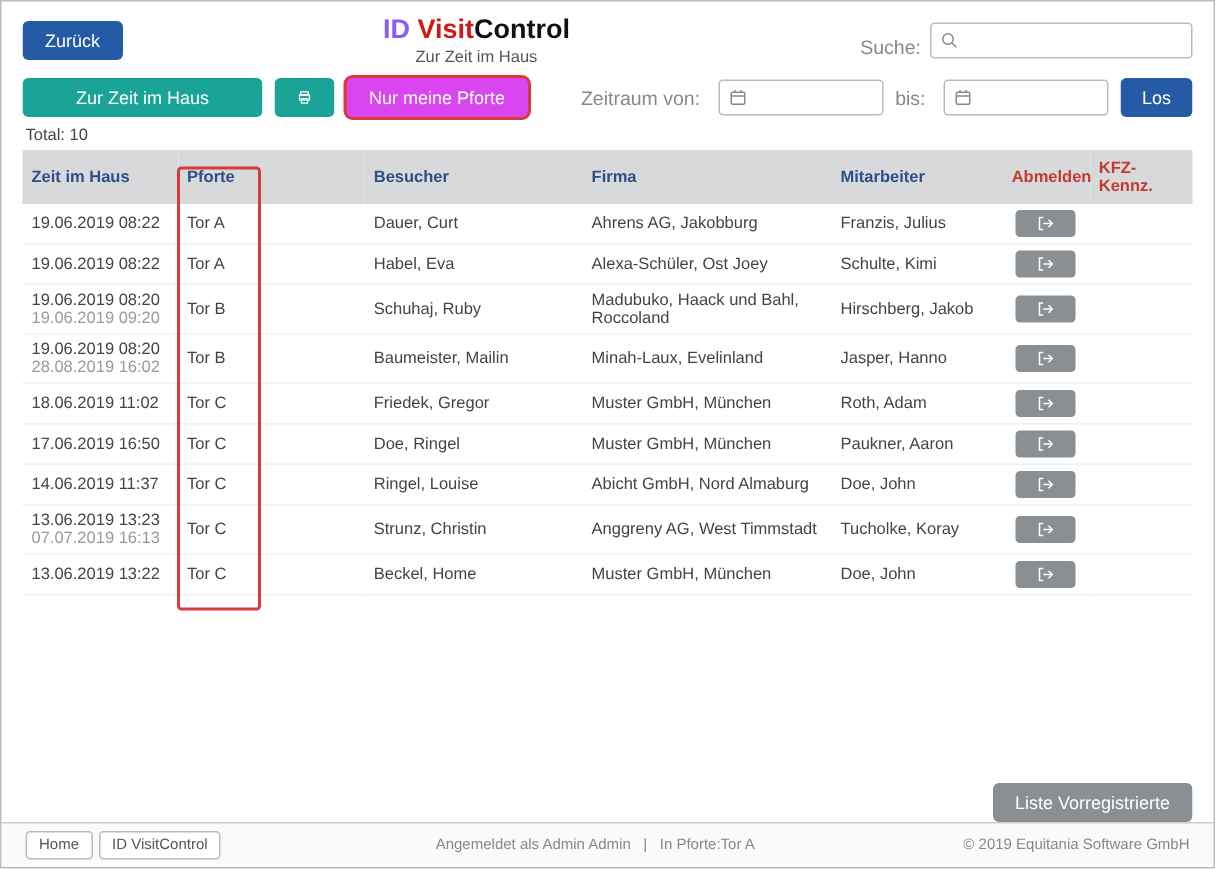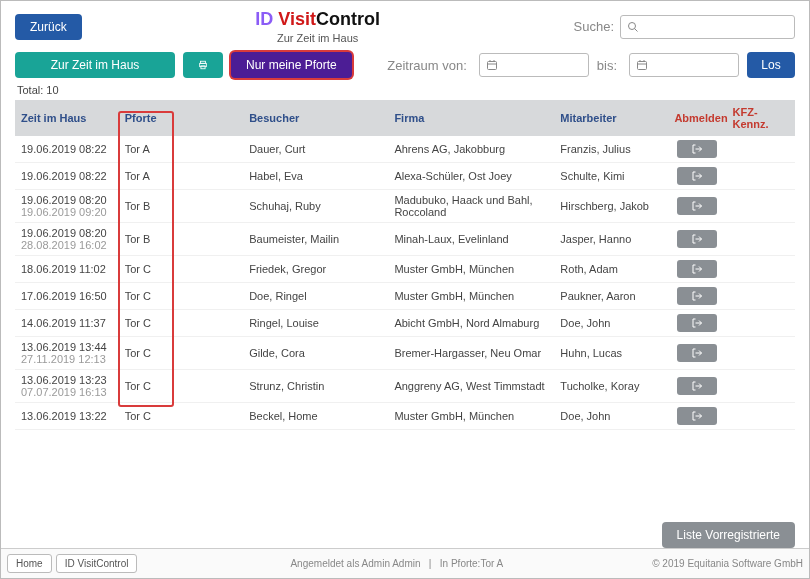--- a/index.html
+++ b/index.html
@@ -20,28 +20,28 @@
   .toprow { display:flex; align-items:center; }
   .btn {
     display:inline-flex; align-items:center; justify-content:center;
     border-radius:4px; border:1px solid transparent;
     padding:5px 14px; cursor:pointer; color:#fff;
     font-size:12px; white-space:nowrap;
   }
   .btn-blue   { background:#245aa6; }
   .btn-teal   { background:#19a497; }
   .btn-gray   { background:#8a8f94; }
-  .btn-highlight { background:#4c1d95; box-shadow: 0 0 0 2px #d93b3b; }
+  .btn-highlight { background:#d946ef; box-shadow: 0 0 0 2px #d93b3b; }
   .app-title { flex:1; text-align:center; }
   .app-title .t1 { font-size:18px; font-weight:bold; }
   .app-title .id  { color:#8b5cf6; }
   .app-title .visit { color:#d01818; }
   .app-title .control { color:#111; }
   .app-title .sub { font-size:11px; color:#555; margin-top:2px; }
-  .search-wrap { display:flex; align-items:center; gap:6px;margin-left:20px; }
+  .search-wrap { display:flex; align-items:flex-end; gap:6px;margin-left:20px; }
   .search-label { color:#888; font-size:13px; }
   .search-box {
     width:175px; height:24px; border:1px solid #bbb; border-radius:3px;
     display:flex; align-items:center; padding:0 6px; color:#888;
   }
   .search-box svg { flex:0 0 auto; }
   .search-box input { border:none; outline:none; width:100%; font-size:12px; margin-left:4px; }
 
   
   .row2 { display:flex; align-items:center; gap:8px; margin-top:8px; }
@@ -86,21 +86,21 @@
 
   
   .footer-btn-wrap {
     position:absolute; right:14px; bottom:30px;
   }
 
   
   .bottombar {
     position:absolute; left:0; right:0; bottom:0; height:30px;
     border-top:1px solid #ccc; background:#fafafa;
-    display:flex; align-items:center; padding:0 6px;
+    display:flex; align-items:center; padding:0 16px;
     font-size:10px; color:#888;
   }
   .bread {
     border:1px solid #bbb; border-radius:3px; padding:3px 8px; margin-right:4px;
     color:#555; cursor:pointer; background:#fff;
   }
   .bottom-center { flex:1; text-align:center; }
   .bottom-right { text-align:right; }
 
   svg { display:block; }
@@ -310,38 +310,20 @@
               <svg width="12" height="12" viewBox="0 0 24 24" fill="none" stroke="#fff" stroke-width="2">
                 <path d="M9 4h-5v16h5"></path>
                 <path d="M16 17l5-5-5-5"></path>
                 <line x1="21" y1="12" x2="9" y2="12"></line>
               </svg>
             </span></td>
           <td></td>
         </tr>
         <tr>
           <td class="zeit">
-            <div>13.06.2019 13:44</div>
-            <div class="sec">27.11.2019 12:13</div>
-          </td>
-          <td>Tor C</td>
-          <td>Gilde, Cora</td>
-          <td>Bremer-Hargasser, Neu Omar</td>
-          <td>Huhn, Lucas</td>
-          <td style="text-align:center"><span class="action-btn">
-              <svg width="12" height="12" viewBox="0 0 24 24" fill="none" stroke="#fff" stroke-width="2">
-                <path d="M9 4h-5v16h5"></path>
-                <path d="M16 17l5-5-5-5"></path>
-                <line x1="21" y1="12" x2="9" y2="12"></line>
-              </svg>
-            </span></td>
-          <td></td>
-        </tr>
-        <tr>
-          <td class="zeit">
             <div>13.06.2019 13:23</div>
             <div class="sec">07.07.2019 16:13</div>
           </td>
           <td>Tor C</td>
           <td>Strunz, Christin</td>
           <td>Anggreny AG, West Timmstadt</td>
           <td>Tucholke, Koray</td>
           <td style="text-align:center"><span class="action-btn">
               <svg width="12" height="12" viewBox="0 0 24 24" fill="none" stroke="#fff" stroke-width="2">
                 <path d="M9 4h-5v16h5"></path>

